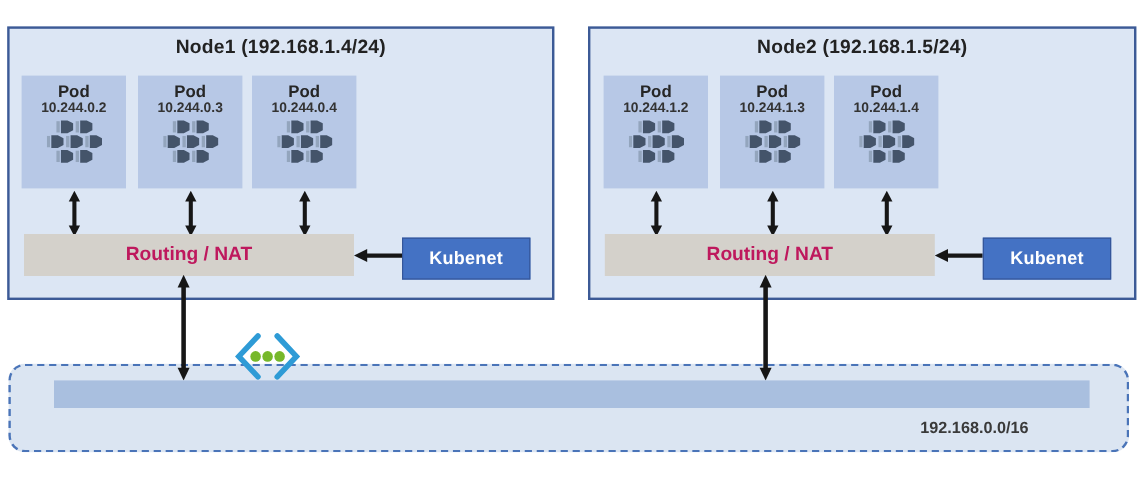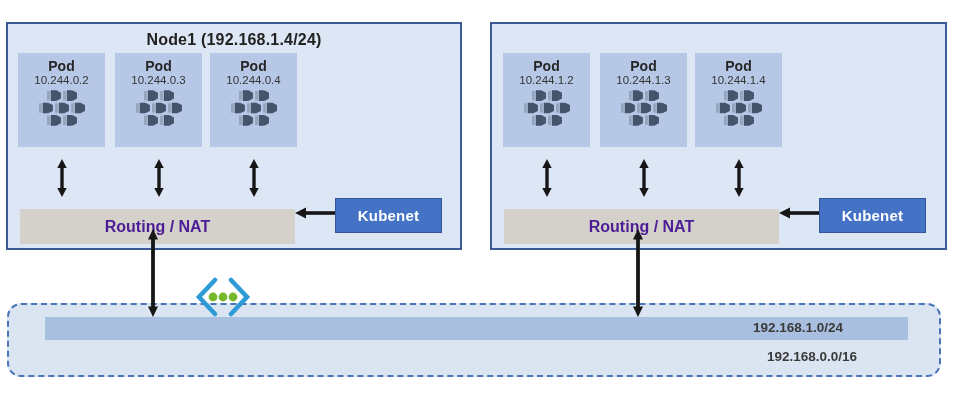--- a/index.html
+++ b/index.html
@@ -6,29 +6,29 @@
   html,body { margin:0; padding:0; background:#ffffff; }
   body { font-family:"Liberation Sans", sans-serif; }
   .canvas { position:relative; width:956px; height:412px; background:#ffffff; overflow:hidden; }
 
   
   .node { position:absolute; top:22px; height:228px; background:#dce6f4; border:2px solid #3c5a96; }
   .node-title { position:absolute; top:7px; left:0; width:100%; text-align:center;
                 font-size:16px; font-weight:600; color:#222; letter-spacing:.2px; }
 
   
-  .pod { position:absolute; top:29px; width:87px; height:94px; background:#b7c8e6; text-align:center; }
+  .pod { position:absolute; top:39px; width:87px; height:94px; background:#b7c8e6; text-align:center; }
   .pod-label { margin-top:5px; font-size:14px; font-weight:700; color:#262626; }
-  .pod-ip { margin-top:0px; font-size:11.5px; font-weight:400; color:#333; }
+  .pod-ip { margin-top:0px; font-size:11.5px; font-weight:700; color:#333; }
   .pod-icon { margin-top:4px; }
 
   
   .routing { position:absolute; left:12px; top:171px; width:275px; height:35px; background:#d4d1cb;
              display:flex; align-items:center; justify-content:center;
-             font-size:16px; font-weight:600; color:#4c1d95;margin-top:14px; }
+             font-size:16px; font-weight:600; color:#be185d; }
 
   
   .kubenet { position:absolute; left:327px; top:174px; width:107px; height:35px; background:#4472c4;
              border:1px solid #35569a; display:flex; align-items:center; justify-content:center;
              font-size:15px; font-weight:700; color:#ffffff; letter-spacing:.2px; }
 
   
   .pod-arrow { position:absolute; top:135px; }
   .kubenet-arrow { position:absolute; left:287px; top:182px; }
   .node-arrow { position:absolute; top:229px; }
@@ -119,20 +119,21 @@
       </svg>
 
     <div class="routing">Routing / NAT</div>
     <svg class="kubenet-arrow" width="40" height="14">
         <use href="#hArrowLeft"></use>
       </svg>
     <div class="kubenet">Kubenet</div>
   </div>
 
   <div class="node" style="left:490px; width:457px;">
+    <div class="node-title">Node2 (192.168.1.5/24)</div>
 
     <div class="pod" style="left:11px;">
       <div class="pod-label">Pod</div>
       <div class="pod-ip">10.244.1.2</div>
       <svg class="pod-icon" viewBox="0 0 43 33" width="46" height="36">
           <use href="#podCluster"></use>
         </svg>
     </div>
     <div class="pod" style="left:108px;">
       <div class="pod-label">Pod</div>
@@ -161,21 +162,20 @@
 
     <div class="routing">Routing / NAT</div>
     <svg class="kubenet-arrow" width="40" height="14">
         <use href="#hArrowLeft"></use>
       </svg>
     <div class="kubenet">Kubenet</div>
   </div>
 
   <div class="vnet-box"></div>
   <div class="subnet-bar"></div>
-  <span class="subnet-cidr">192.168.1.0/24</span>
   <span class="vnet-cidr">192.168.0.0/16</span>
 
   <svg class="vnet-icon" width="62" height="42" viewBox="0 0 62 42">
     <polyline points="23,4 7,21 23,38" fill="none" stroke="#2e9bd6" stroke-width="4.6" stroke-linecap="round" stroke-linejoin="miter"></polyline>
     <polyline points="39,4 55,21 39,38" fill="none" stroke="#2e9bd6" stroke-width="4.6" stroke-linecap="round" stroke-linejoin="miter"></polyline>
     <circle cx="21" cy="21" r="4.4" fill="#76b82a"></circle>
     <circle cx="31" cy="21" r="4.4" fill="#76b82a"></circle>
     <circle cx="41" cy="21" r="4.4" fill="#76b82a"></circle>
   </svg>
 

